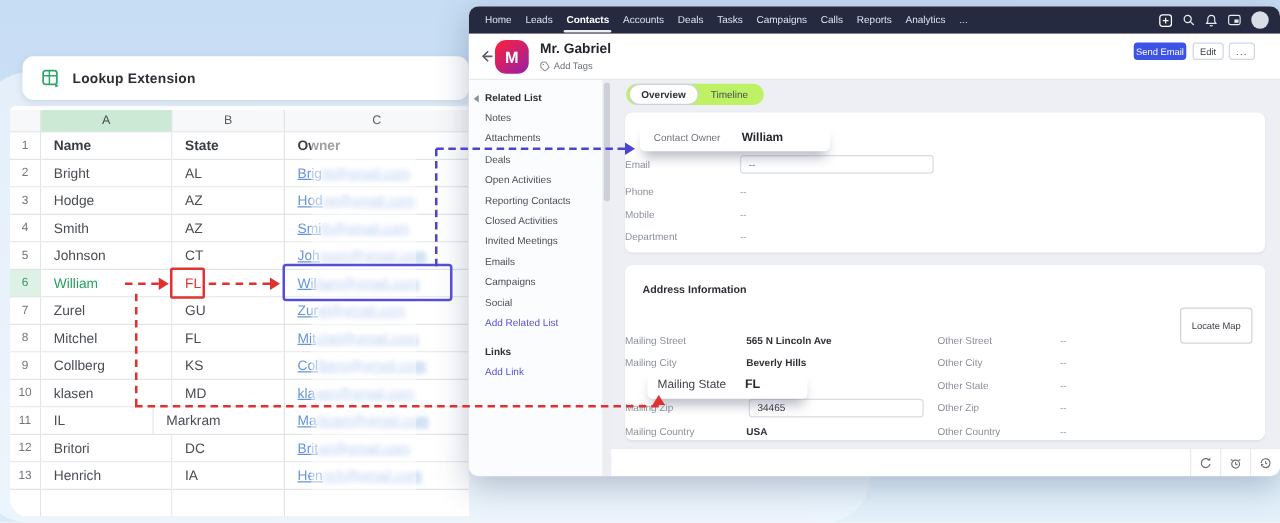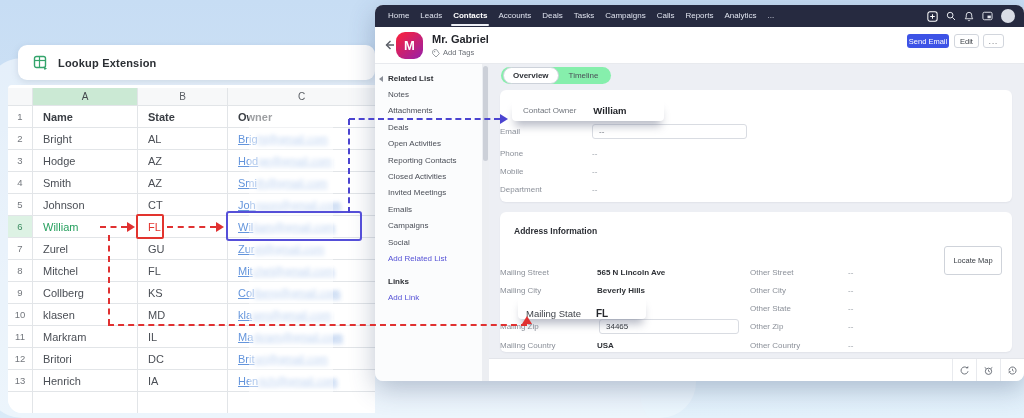--- a/index.html
+++ b/index.html
@@ -59,21 +59,21 @@
   .crm-sidebar{position:absolute;left:0;top:59px;bottom:0;width:107px;background:#fbfcfd;padding:7px 0 0 13px}
   .sb-title{font-size:8px;font-weight:bold;color:#2e3136;line-height:16px}
   .sb-item{font-size:8px;color:#4a4e57;line-height:16.4px;cursor:pointer;white-space:nowrap}
   .sb-link{font-size:8px;color:#5552d6;line-height:16.4px;cursor:pointer}
   .sb-collapse{position:absolute;left:4px;top:71px;width:0;height:0;border-top:3px solid transparent;
     border-bottom:3px solid transparent;border-right:4px solid #8a8f98}
   .sb-gap{height:7px}
   .scroll-strip{position:absolute;left:107px;top:59px;bottom:0;width:7px;background:#eceef2}
   .scroll-thumb{position:absolute;left:108px;top:61px;width:5px;height:95px;background:#ccd0d8;border-radius:3px}
 
-  .tabs{position:absolute;left:126px;top:62px;display:inline-flex;align-items:center;background:#86efac;border-radius:10px;height:17px;padding:0 2px}
+  .tabs{position:absolute;left:126px;top:62px;display:inline-flex;align-items:center;background:#bef264;border-radius:10px;height:17px;padding:0 2px}
   .tab{font-size:8px;color:#4a4e57;padding:0 10px;line-height:15px;cursor:pointer}
   .tab.active{border:1px solid #cdd2da;border-radius:9px;font-weight:bold;color:#2c2f35;background:#fff;padding:0 9px}
 
   .card{position:absolute;left:125px;width:512px;background:#fff;border-radius:6px;box-shadow:0 1px 2px rgba(30,40,60,.06)}
   .card.c1{top:85px;height:112px}
   .card.c2{top:207px;height:140px}
 
   .owner-chip{position:absolute;left:137px;top:94px;width:152px;height:22px;background:#fff;border-radius:4px;
     box-shadow:0 8px 9px -3px rgba(108,115,138,.48);display:flex;align-items:center;padding-left:11px;z-index:2}
   .owner-chip .lab{font-size:8px;color:#70757d}
@@ -89,21 +89,21 @@
   .addr-title{position:absolute;left:139px;top:221px;font-size:8.5px;font-weight:bold;color:#2c2f35}
   .locate-btn{position:absolute;left:569px;top:241px;width:58px;height:29px;background:#fff;border:1px solid #cfd3da;
     border-radius:3px;font-size:7.5px;color:#3c4047;display:flex;align-items:center;justify-content:center;cursor:pointer}
   .a-row{position:absolute;display:flex;align-items:center;height:15px}
   .a-row.l{left:125px}.a-row.r{left:375px}
   .a-label{text-align:left;font-size:8px;color:#8b9099}
   .a-row.l .a-label{width:85px}.a-row.r .a-label{width:86px}
   .a-val{margin-left:12px;font-size:8px;color:#2e3136;font-weight:bold}
   .a-val.dash{color:#9aa0a8;font-weight:normal}
   .state-chip{position:absolute;left:143px;top:290px;width:128px;height:24px;background:#fff;border-radius:4px;
-    box-shadow:0 8px 9px -3px rgba(108,115,138,.48);display:flex;align-items:flex-end;padding-left:8px;z-index:2}
+    box-shadow:0 8px 9px -3px rgba(108,115,138,.48);display:flex;align-items:center;padding-left:8px;z-index:2}
   .state-chip .lab{font-size:9.5px;color:#3f434a}
   .state-chip .val{margin-left:15px;font-size:10px;font-weight:bold;color:#26282d}
 
   .crm-footer{position:absolute;left:114px;right:0;top:353px;height:23px;background:#fff;border-top:1px solid #e3e5ea;
     display:flex;justify-content:flex-end;align-items:stretch}
   .ft-btn{width:24px;display:flex;align-items:center;justify-content:center;border-left:1px solid #e8eaee;cursor:pointer}
 
   
   .anno{position:absolute;z-index:10}
   .dash-h{border-top:2px dashed}
@@ -215,22 +215,22 @@
         <div class="sh-row">
           <div class="cell c-num">10</div>
           <div class="cell c-a">klasen</div>
           <div class="cell c-b">MD</div>
           <div class="cell c-c">
             <span class="owner-link"><span>kla</span><span class="blurred">sen@gmail.com</span></span>
           </div>
         </div>
         <div class="sh-row">
           <div class="cell c-num">11</div>
+          <div class="cell c-b">IL</div>
           <div class="cell c-a">Markram</div>
-          <div class="cell c-b">IL</div>
           <div class="cell c-c">
             <span class="owner-link"><span>Ma</span><span class="blurred">rkram@gmail.com</span></span>
           </div>
         </div>
         <div class="sh-row">
           <div class="cell c-num">12</div>
           <div class="cell c-a">Britori</div>
           <div class="cell c-b">DC</div>
           <div class="cell c-c">
             <span class="owner-link"><span>Brit</span><span class="blurred">ori@gmail.com</span></span>

